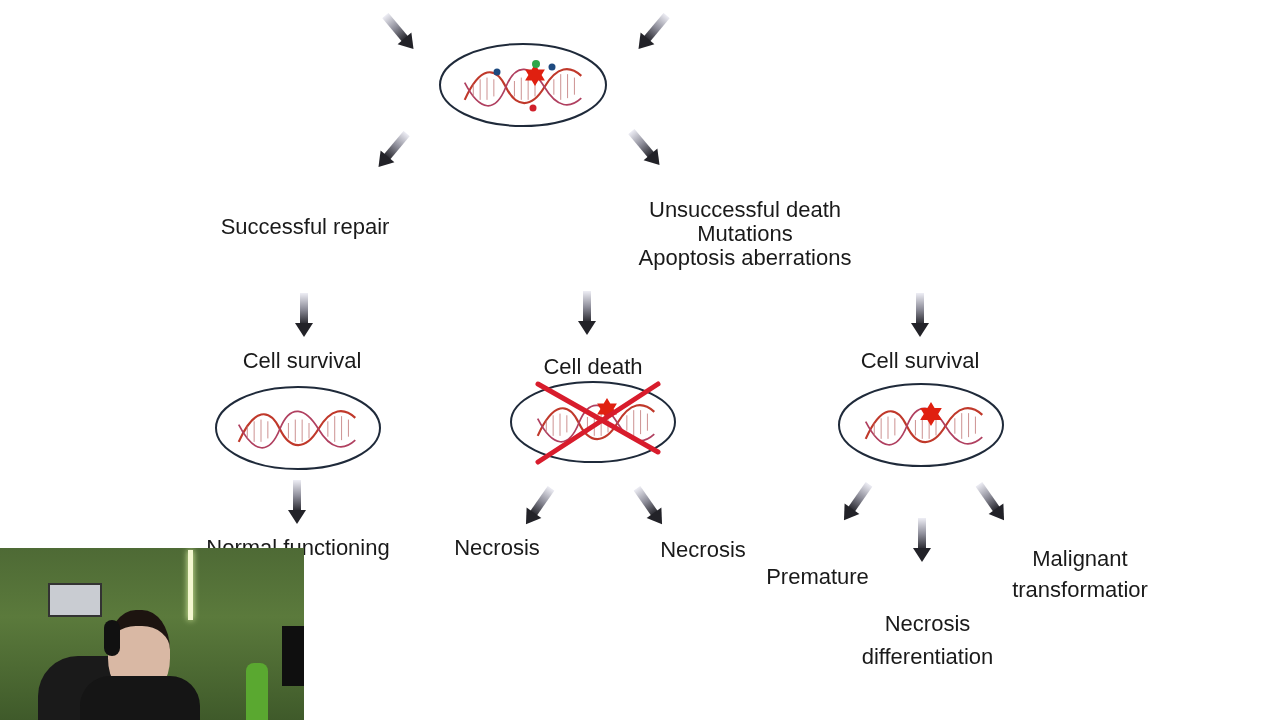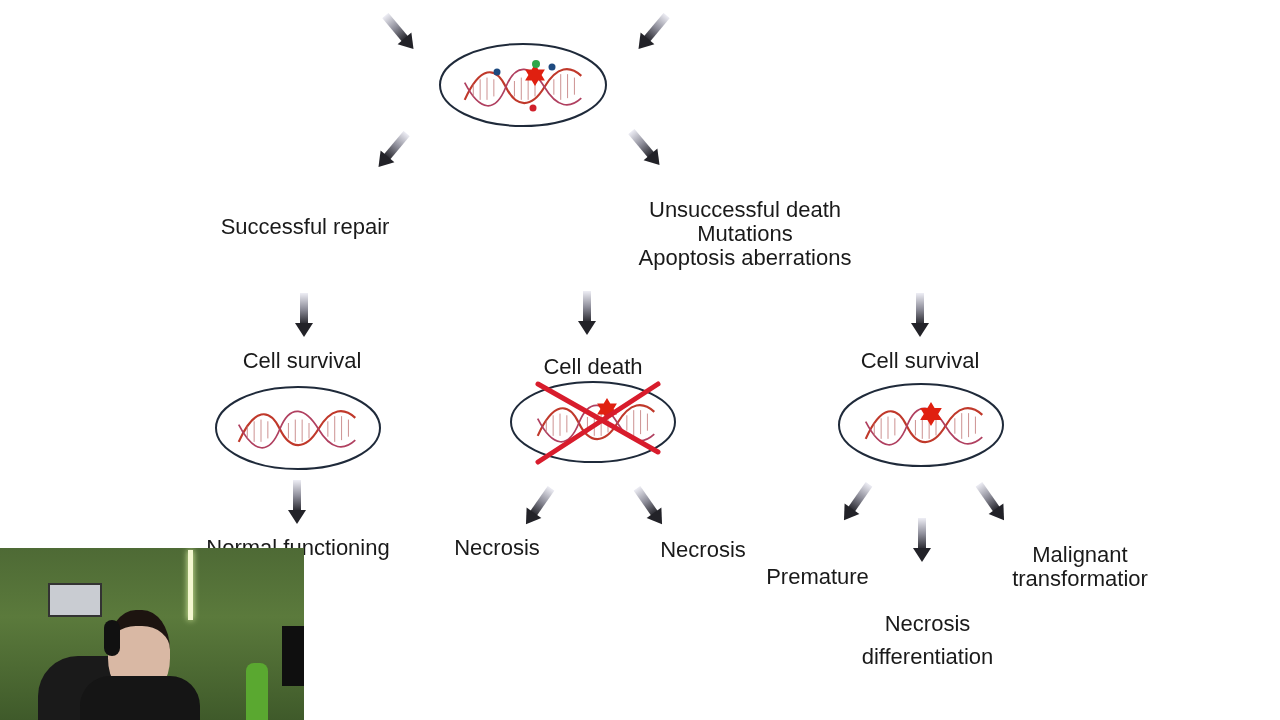--- a/index.html
+++ b/index.html
@@ -130,21 +130,21 @@
     <use href="#arrow" x="10" y="2" width="20" height="46" transform="rotate(-35 20 25)"></use>
   </svg>
 
 <div class="lbl" style="left:183px;top:536px;width:230px">Normal functioning</div>
 <div class="lbl" style="left:432px;top:536px;width:130px">Necrosis</div>
 <div class="lbl" style="left:648px;top:538px;width:110px">Necrosis</div>
 <div class="lbl" style="left:745px;top:565px;width:145px">Premature</div>
 <div class="lbl" style="left:835px;top:607px;width:185px;line-height:33px">
   <span style="white-space:normal;display:block;width:185px">Necrosis differentiation</span>
 </div>
-<div class="lbl" style="left:990px;top:543px;width:180px;line-height:24px">
+<div class="lbl" style="left:990px;top:543px;width:180px;line-height:31px">
   <span style="white-space:normal;display:block;width:180px">Malignant transformatior</span>
 </div>
 
 <div id="webcam">
   <div style="position:absolute;left:48px;top:35px;width:50px;height:30px;background:#c9ccd2;border:2px solid #333"></div>
   <div style="position:absolute;left:188px;top:2px;width:5px;height:70px;background:#f4f7d0;box-shadow:0 0 6px #eaffb0"></div>
   <div style="position:absolute;left:38px;top:108px;width:110px;height:70px;background:#1a1a1a;border-radius:40px 40px 0 0"></div>
   <div style="position:absolute;left:108px;top:62px;width:62px;height:72px;background:#d9b8a4;border-radius:45%;border-top:16px solid #1d1410"></div>
   <div style="position:absolute;left:104px;top:72px;width:16px;height:36px;background:#111;border-radius:8px"></div>
   <div style="position:absolute;left:80px;top:128px;width:120px;height:50px;background:#151515;border-radius:30px 30px 0 0"></div>

